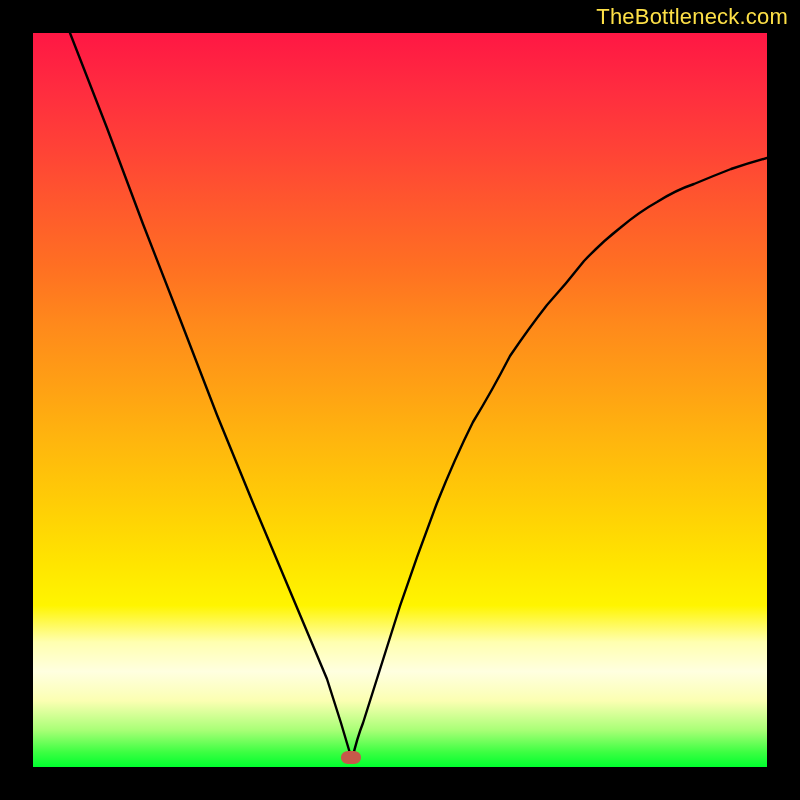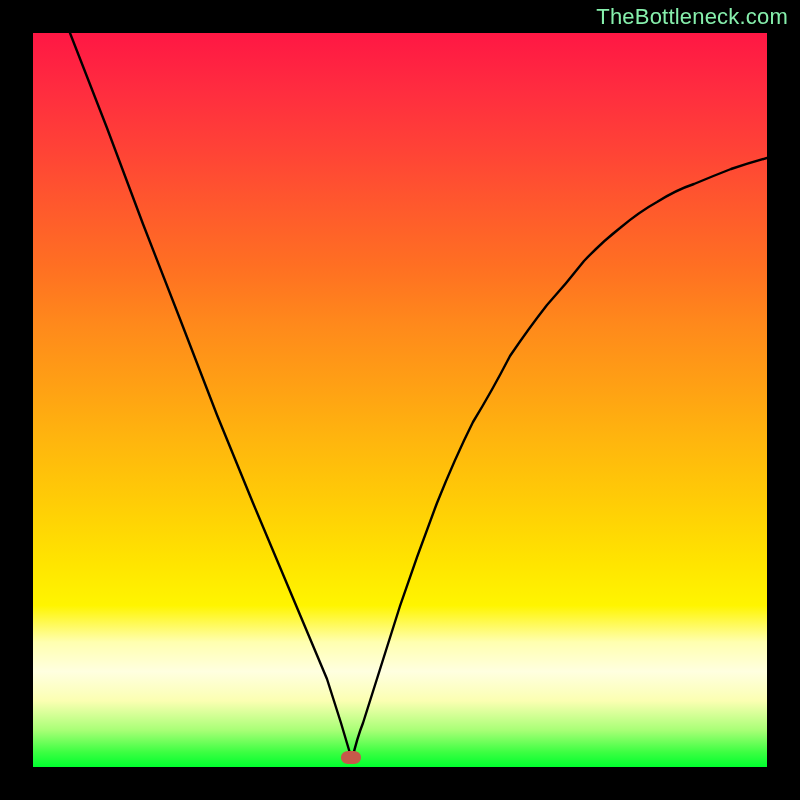--- a/index.html
+++ b/index.html
@@ -56,21 +56,21 @@
     position: absolute;
     width: 20px;
     height: 13px;
     border-radius: 7px / 6px;
     background: #c65a4a;
   }
   .watermark {
     position: absolute;
     top: 4px;
     right: 12px;
-    color: #86efac;
+    color: #fde047;
     font-size: 22px;
     letter-spacing: 0.2px;
     font-weight: 500;
   }
 </style>
 </head>
 <body>
 
 <div class="frame">
 

